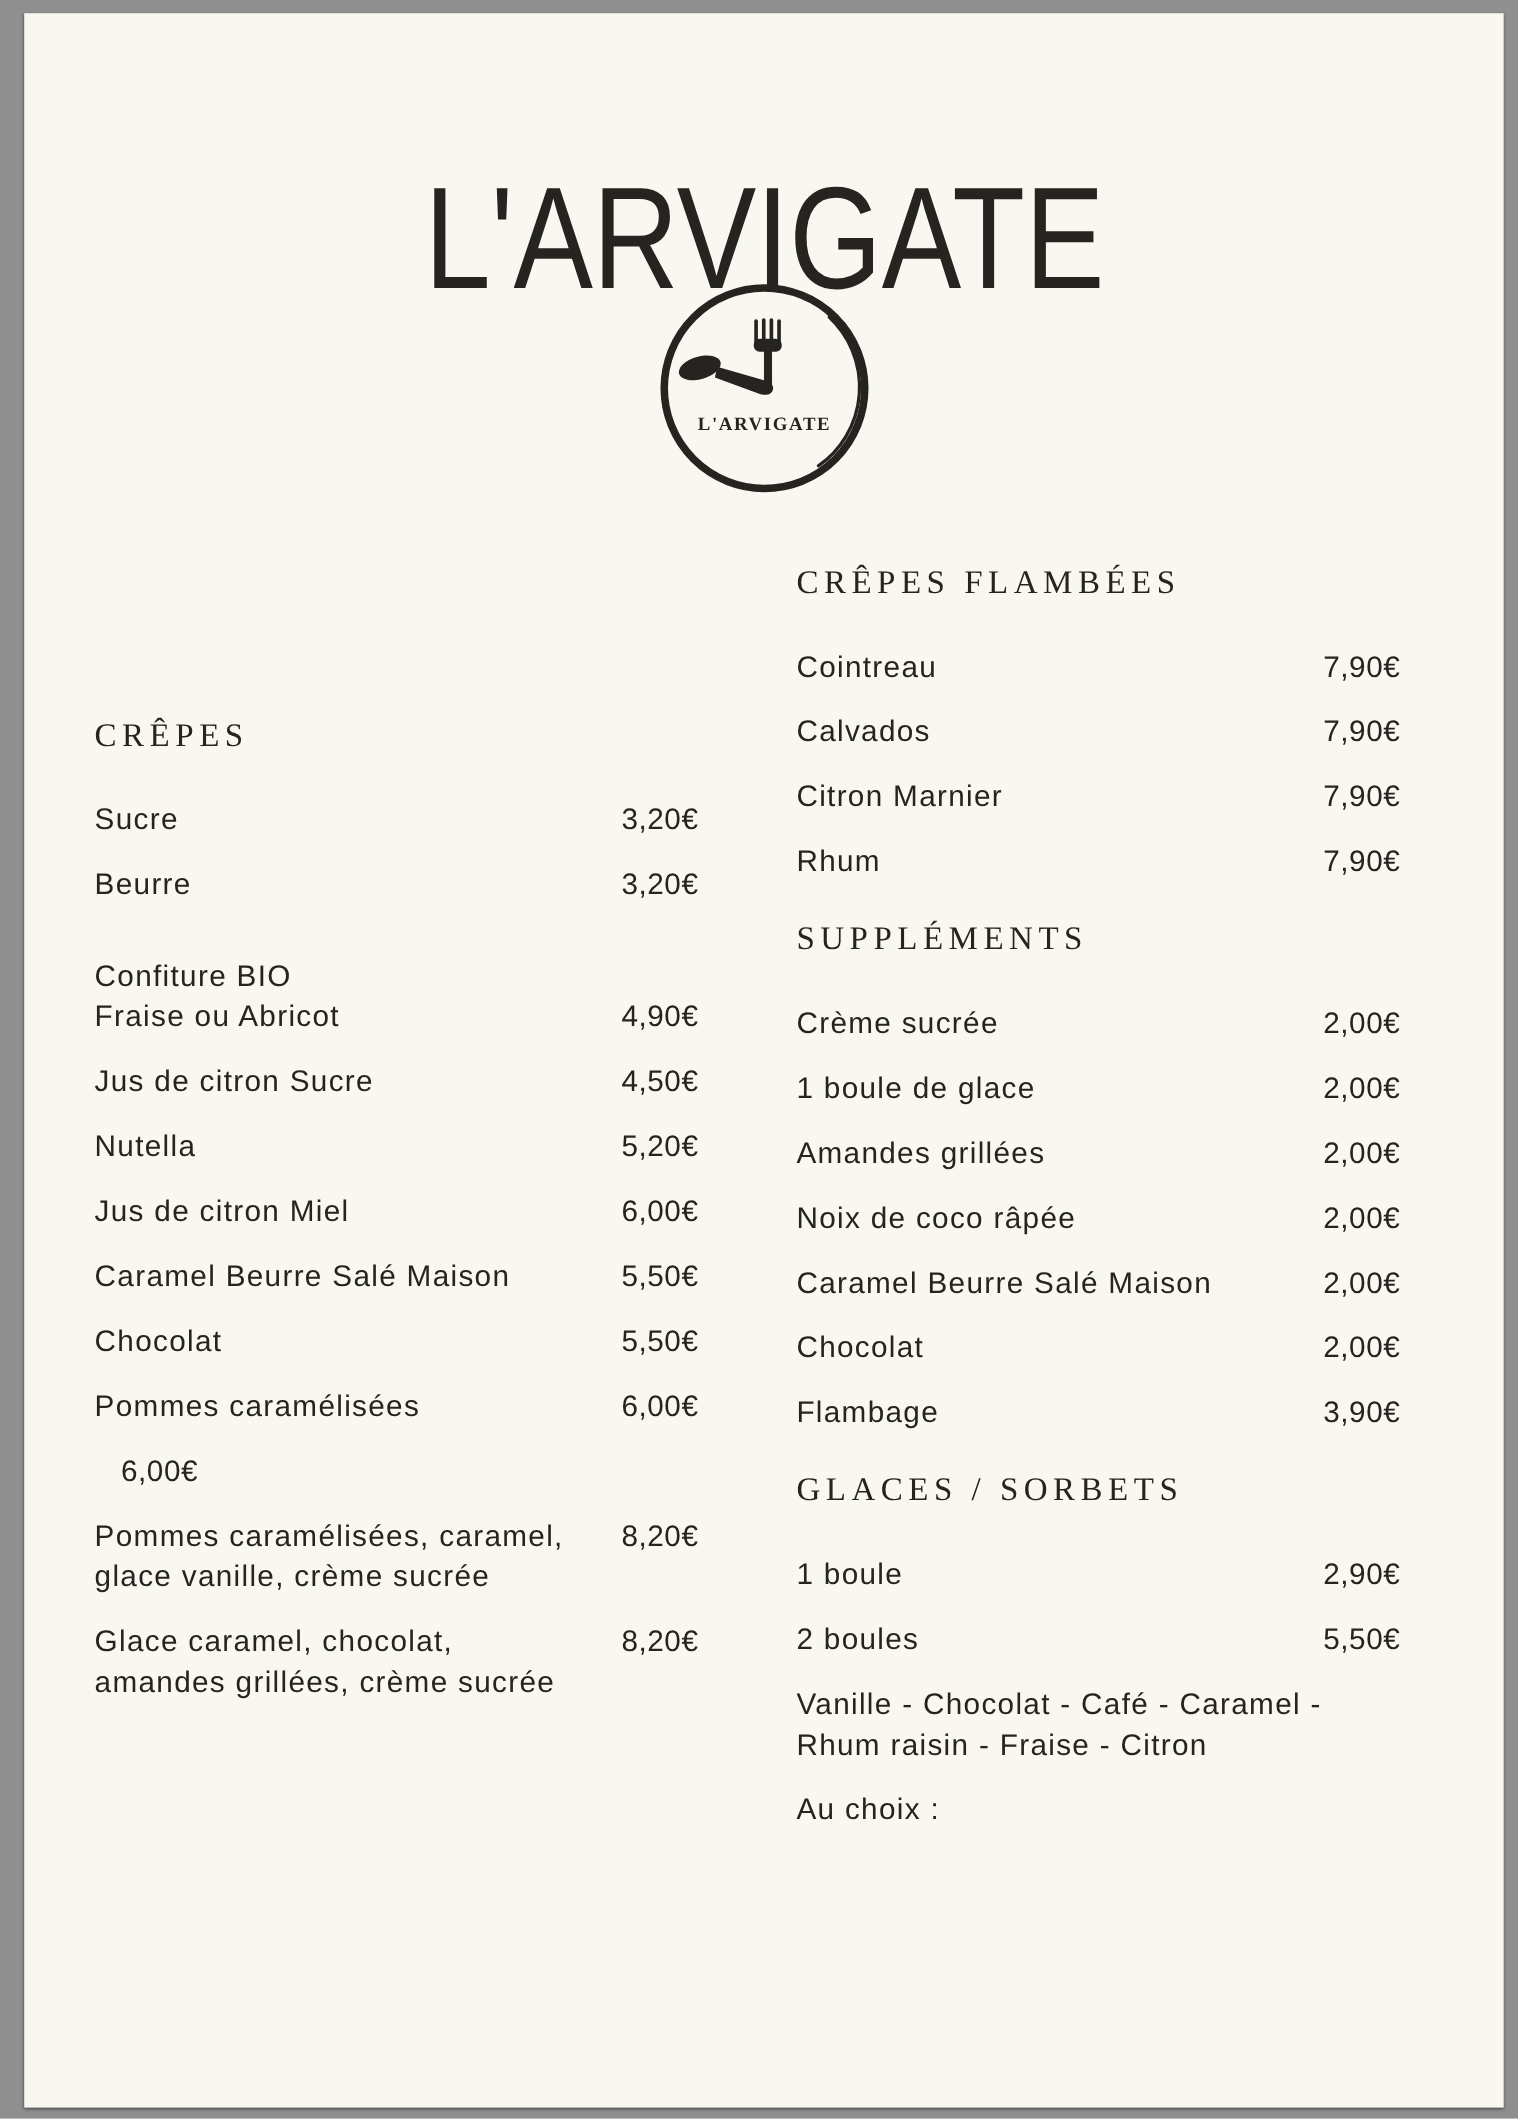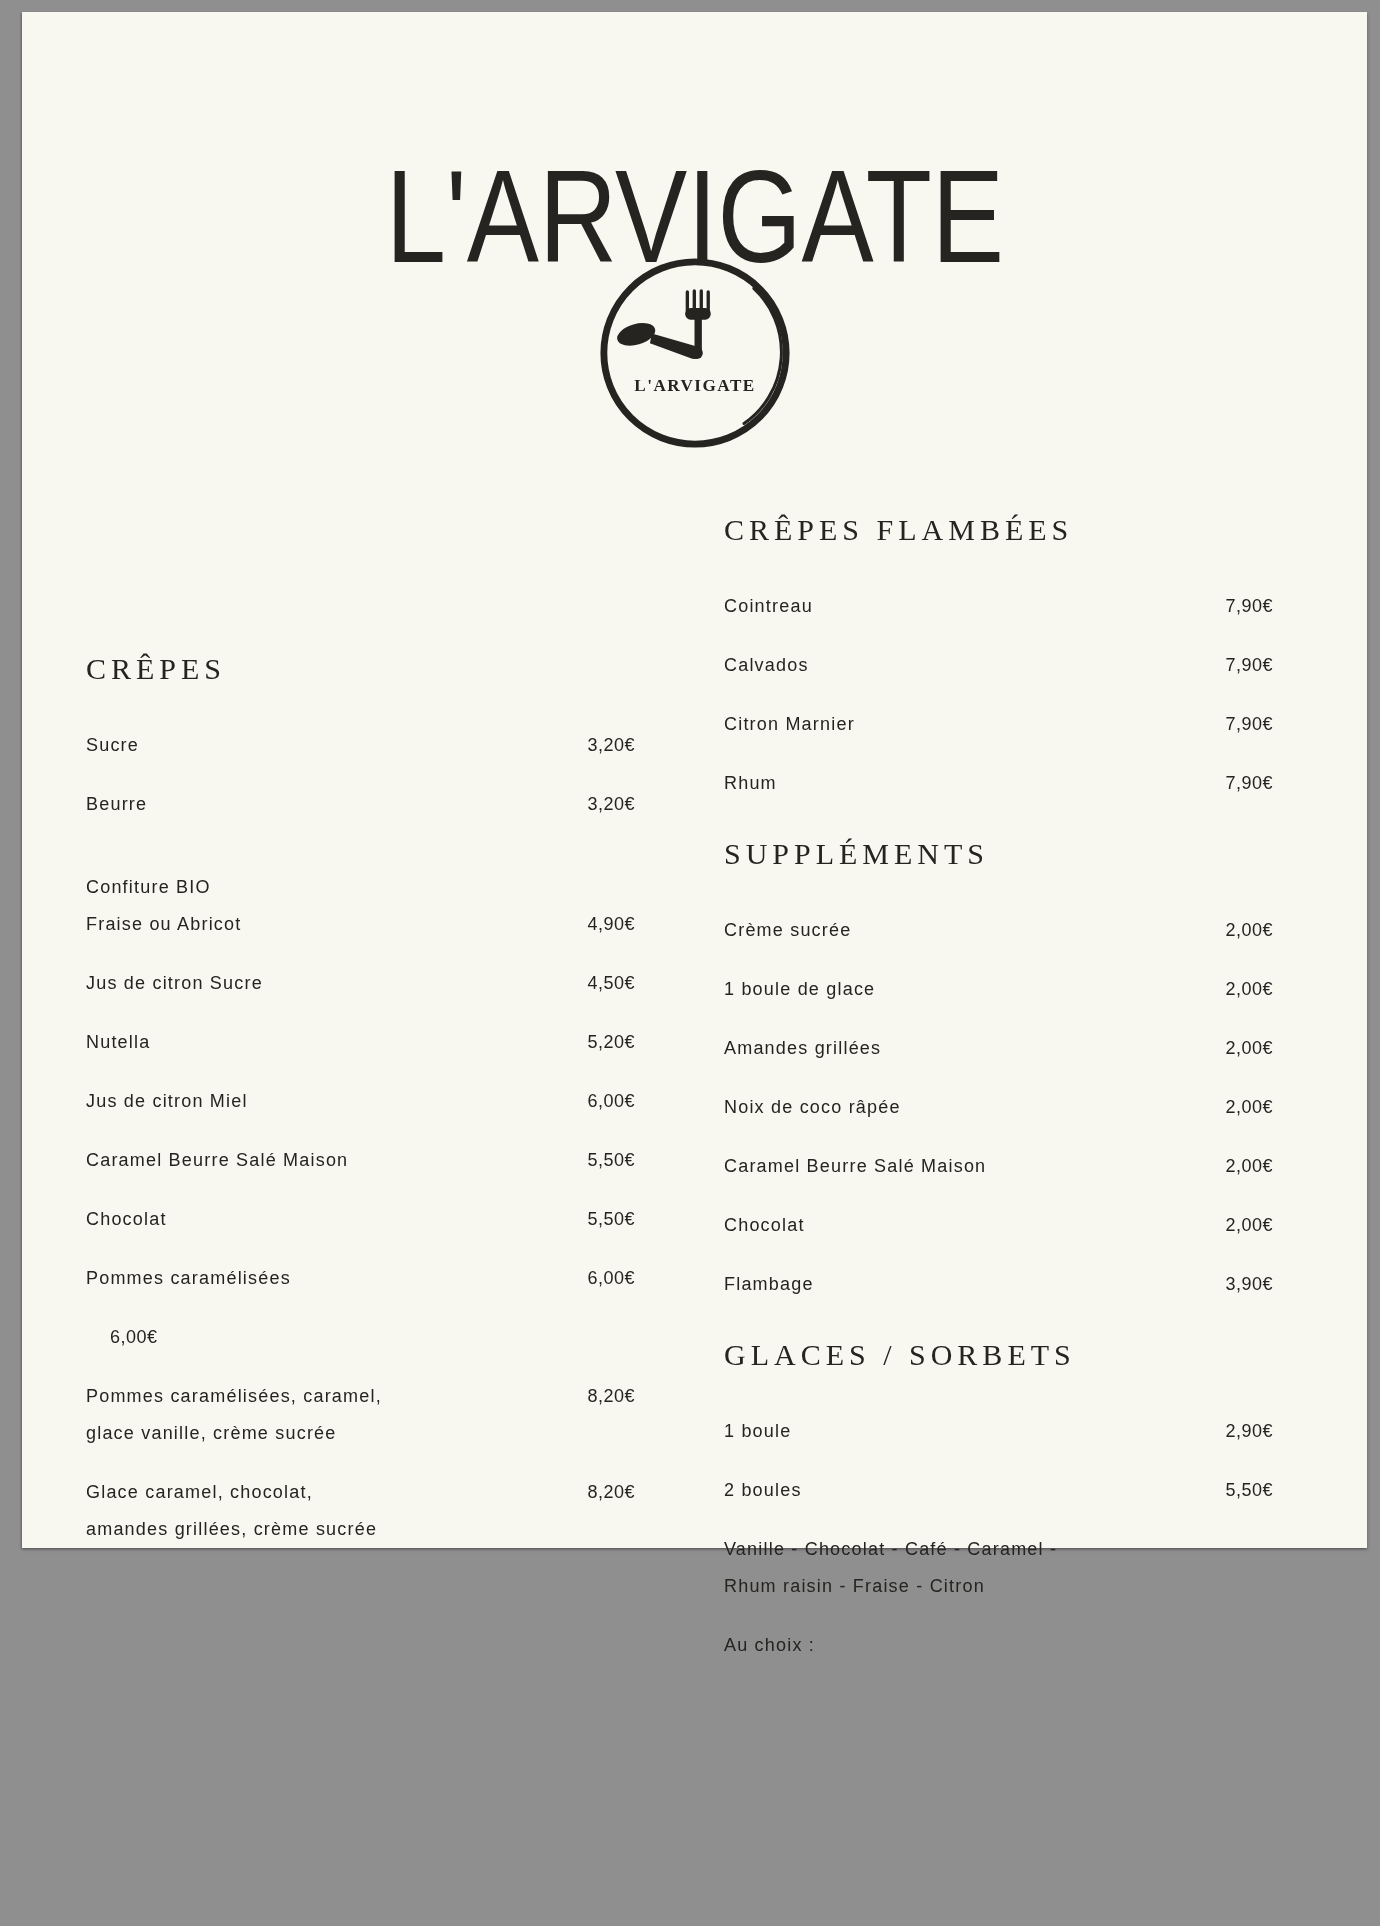--- a/index.html
+++ b/index.html
@@ -6,21 +6,21 @@
   body {
     width:1380px; height:1926px;
     background:#8F8F8F;
     font-family:"Liberation Sans", sans-serif;
     color:#262420;
     position:relative;
     overflow:hidden;
   }
   .page {
     position:absolute; left:22px; top:12px;
-    width:1345px; height:1536px;
+    width:1345px; height:1904px;
     background:#F8F7F0;
     box-shadow:-1px 1px 2px rgba(0,0,0,.28), 1px 2px 3px rgba(0,0,0,.18);
   }
   .title {
     position:absolute; top:44px; left:0; width:100%;
     text-align:center;
     font-size:132px; font-weight:300; line-height:1.1;
     white-space:nowrap;
   }
   .title .squeeze { display:inline-block; transform:scaleX(.82); transform-origin:50% 50%; }
@@ -35,21 +35,21 @@
   .heading {
     margin:0 0 36px 0;
     font-size:30px; font-weight:500;
     letter-spacing:5px; line-height:44px;
     white-space:nowrap;
     font-family:Liberation Serif, serif;
   }
   .row {
     display:flex; justify-content:space-between; align-items:flex-start;
     margin-bottom:22px;
-    font-size:18px; line-height:37px; letter-spacing:1.2px;
+    font-size:27px; line-height:37px; letter-spacing:1.2px;
   }
   .row.align-end { align-items:flex-end;margin-top:46px; }
   .nm { white-space:pre-line; }
   .pr { margin-left:24px; white-space:nowrap; letter-spacing:.5px; }
 </style>
 </head>
 <body>
 
 <div class="page">
 

